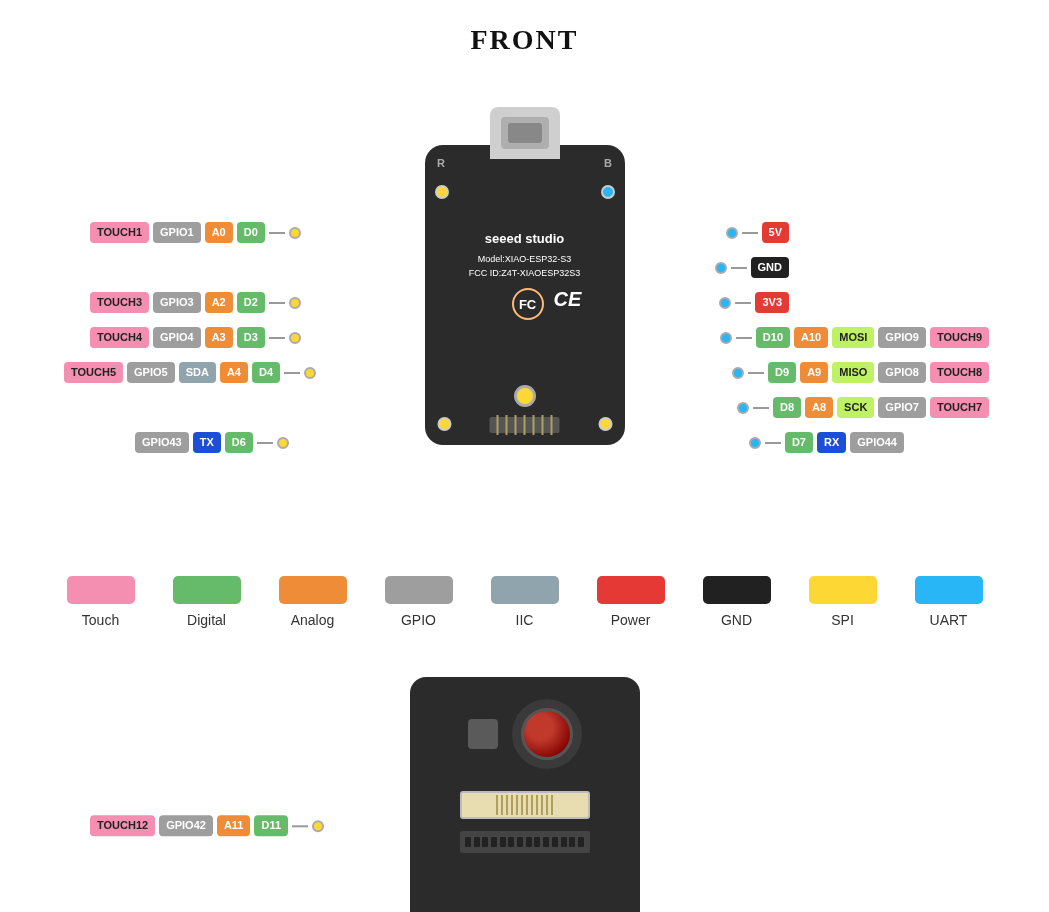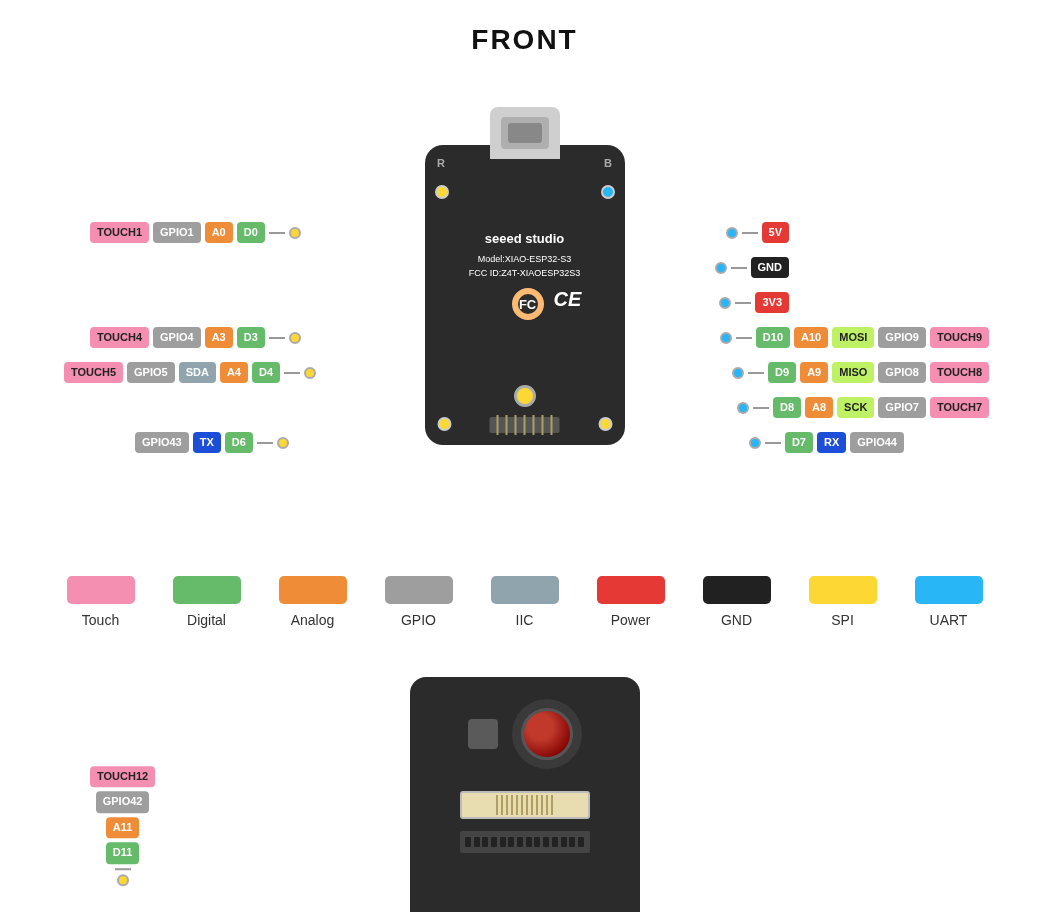--- a/index.html
+++ b/index.html
@@ -10,20 +10,21 @@
       min-height: 912px;
       overflow-x: hidden;
     }
     .page-title {
       text-align: center;
       font-size: 28px;
       font-weight: 900;
       letter-spacing: 2px;
       padding: 24px 0 18px 0;
       color: #111;
+      font-family: Liberation Serif, serif;
     }
     
     .pin-badge {
       display: inline-block;
       border-radius: 4px;
       padding: 3px 7px;
       font-size: 11px;
       font-weight: 700;
       color: #fff;
       white-space: nowrap;
@@ -254,21 +255,21 @@
       width: 6px;
       height: 10px;
       background: #222;
       border-radius: 1px;
     }
 
     
     .bottom-left-pins, .bottom-right-pins {
       position: absolute;
       display: flex;
-      flex-direction: column;
+      flex-direction: row;
       align-items: center;
       gap: 4px;
     }
   </style>
 </head>
 <body>
 
 <div class="page-title">FRONT</div>
 
 <div class="diagram-area">
@@ -290,21 +291,21 @@
       <div class="board-corner-dot blue"></div>
     </div>
 
     <div class="board-text">
       <div class="brand">seeed studio</div>
       <div style="font-size:9px;margin-top:2px;">Model:XIAO-ESP32-S3</div>
       <div style="font-size:9px;">FCC ID:Z4T-XIAOESP32S3</div>
     </div>
 
     <div class="cert-logos">
-      <span style="font-size:20px;border:6px solid #fdba74;border-radius:50%;width:32px;height:32px;display:flex;align-items:center;justify-content:center;font-size:13px;font-weight:900;margin-left:44px;">FC</span>
+      <span style="font-size:20px;border:2px solid #fdba74;border-radius:50%;width:32px;height:32px;display:flex;align-items:center;justify-content:center;font-size:13px;font-weight:900;margin-left:44px;">FC</span>
       <span style="font-size:20px;font-weight:900;font-style:italic;">CE</span>
     </div>
 
     <div style="display:flex;justify-content:space-between;width:175px;position:absolute;bottom:12px;left:50%;transform:translateX(-50%);">
       <div class="board-corner-dot"></div>
       <div style="width:70px;height:16px;background:#555;border-radius:2px;display:flex;align-items:center;justify-content:space-around;padding:0 3px;">
         <div class="ribbon-line"></div>
           <div class="ribbon-line"></div>
           <div class="ribbon-line"></div>
           <div class="ribbon-line"></div>
@@ -321,20 +322,28 @@
   <div class="pin-row" style="left:90px;top:148px;">
     <span class="pin-badge touch">TOUCH1</span>
     <span class="pin-badge gpio">GPIO1</span>
     <span class="pin-badge analog">A0</span>
     <span class="pin-badge digital">D0</span>
     <div class="pin-line"></div>
     <div class="pin-dot"></div>
   </div>
 
 
+  <div class="pin-row" style="left:90px;top:218px;">
+    <span class="pin-badge touch">TOUCH3</span>
+    <span class="pin-badge gpio">GPIO3</span>
+    <span class="pin-badge analog">A2</span>
+    <span class="pin-badge digital">D2</span>
+    <div class="pin-line"></div>
+    <div class="pin-dot"></div>
+  </div>
 
   <div class="pin-row" style="left:90px;top:253px;">
     <span class="pin-badge touch">TOUCH4</span>
     <span class="pin-badge gpio">GPIO4</span>
     <span class="pin-badge analog">A3</span>
     <span class="pin-badge digital">D3</span>
     <div class="pin-line"></div>
     <div class="pin-dot"></div>
   </div>
 

